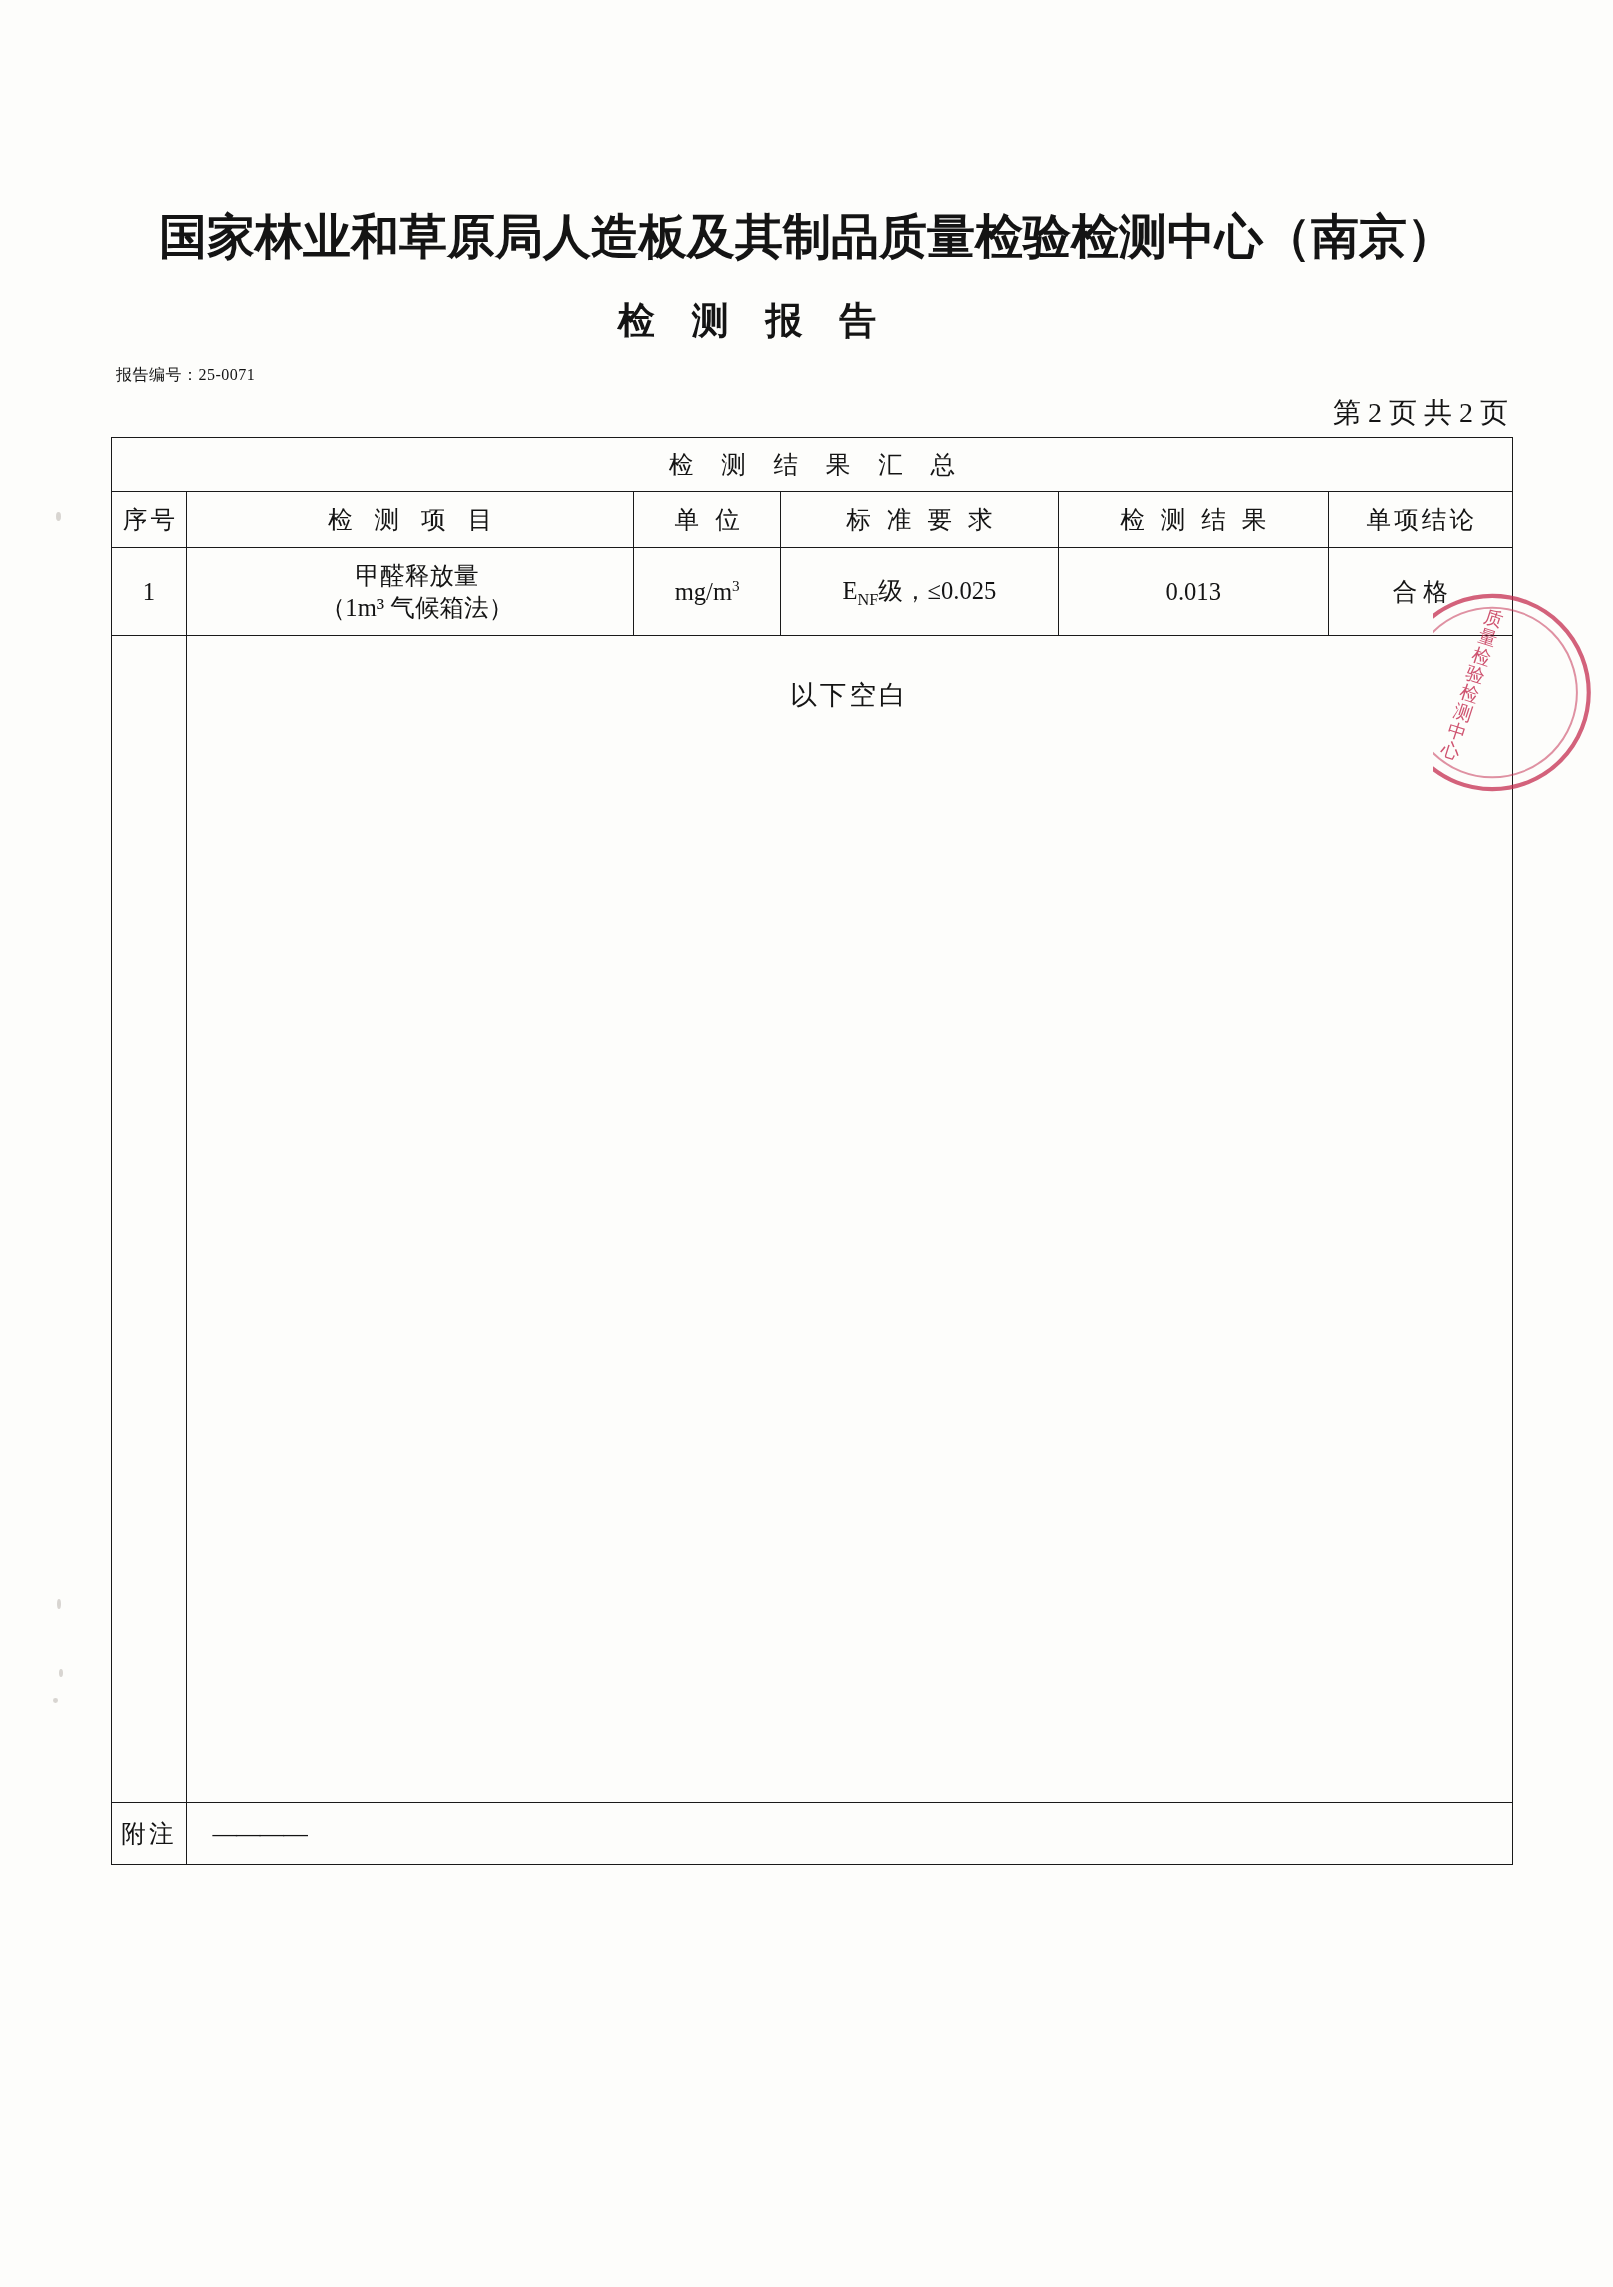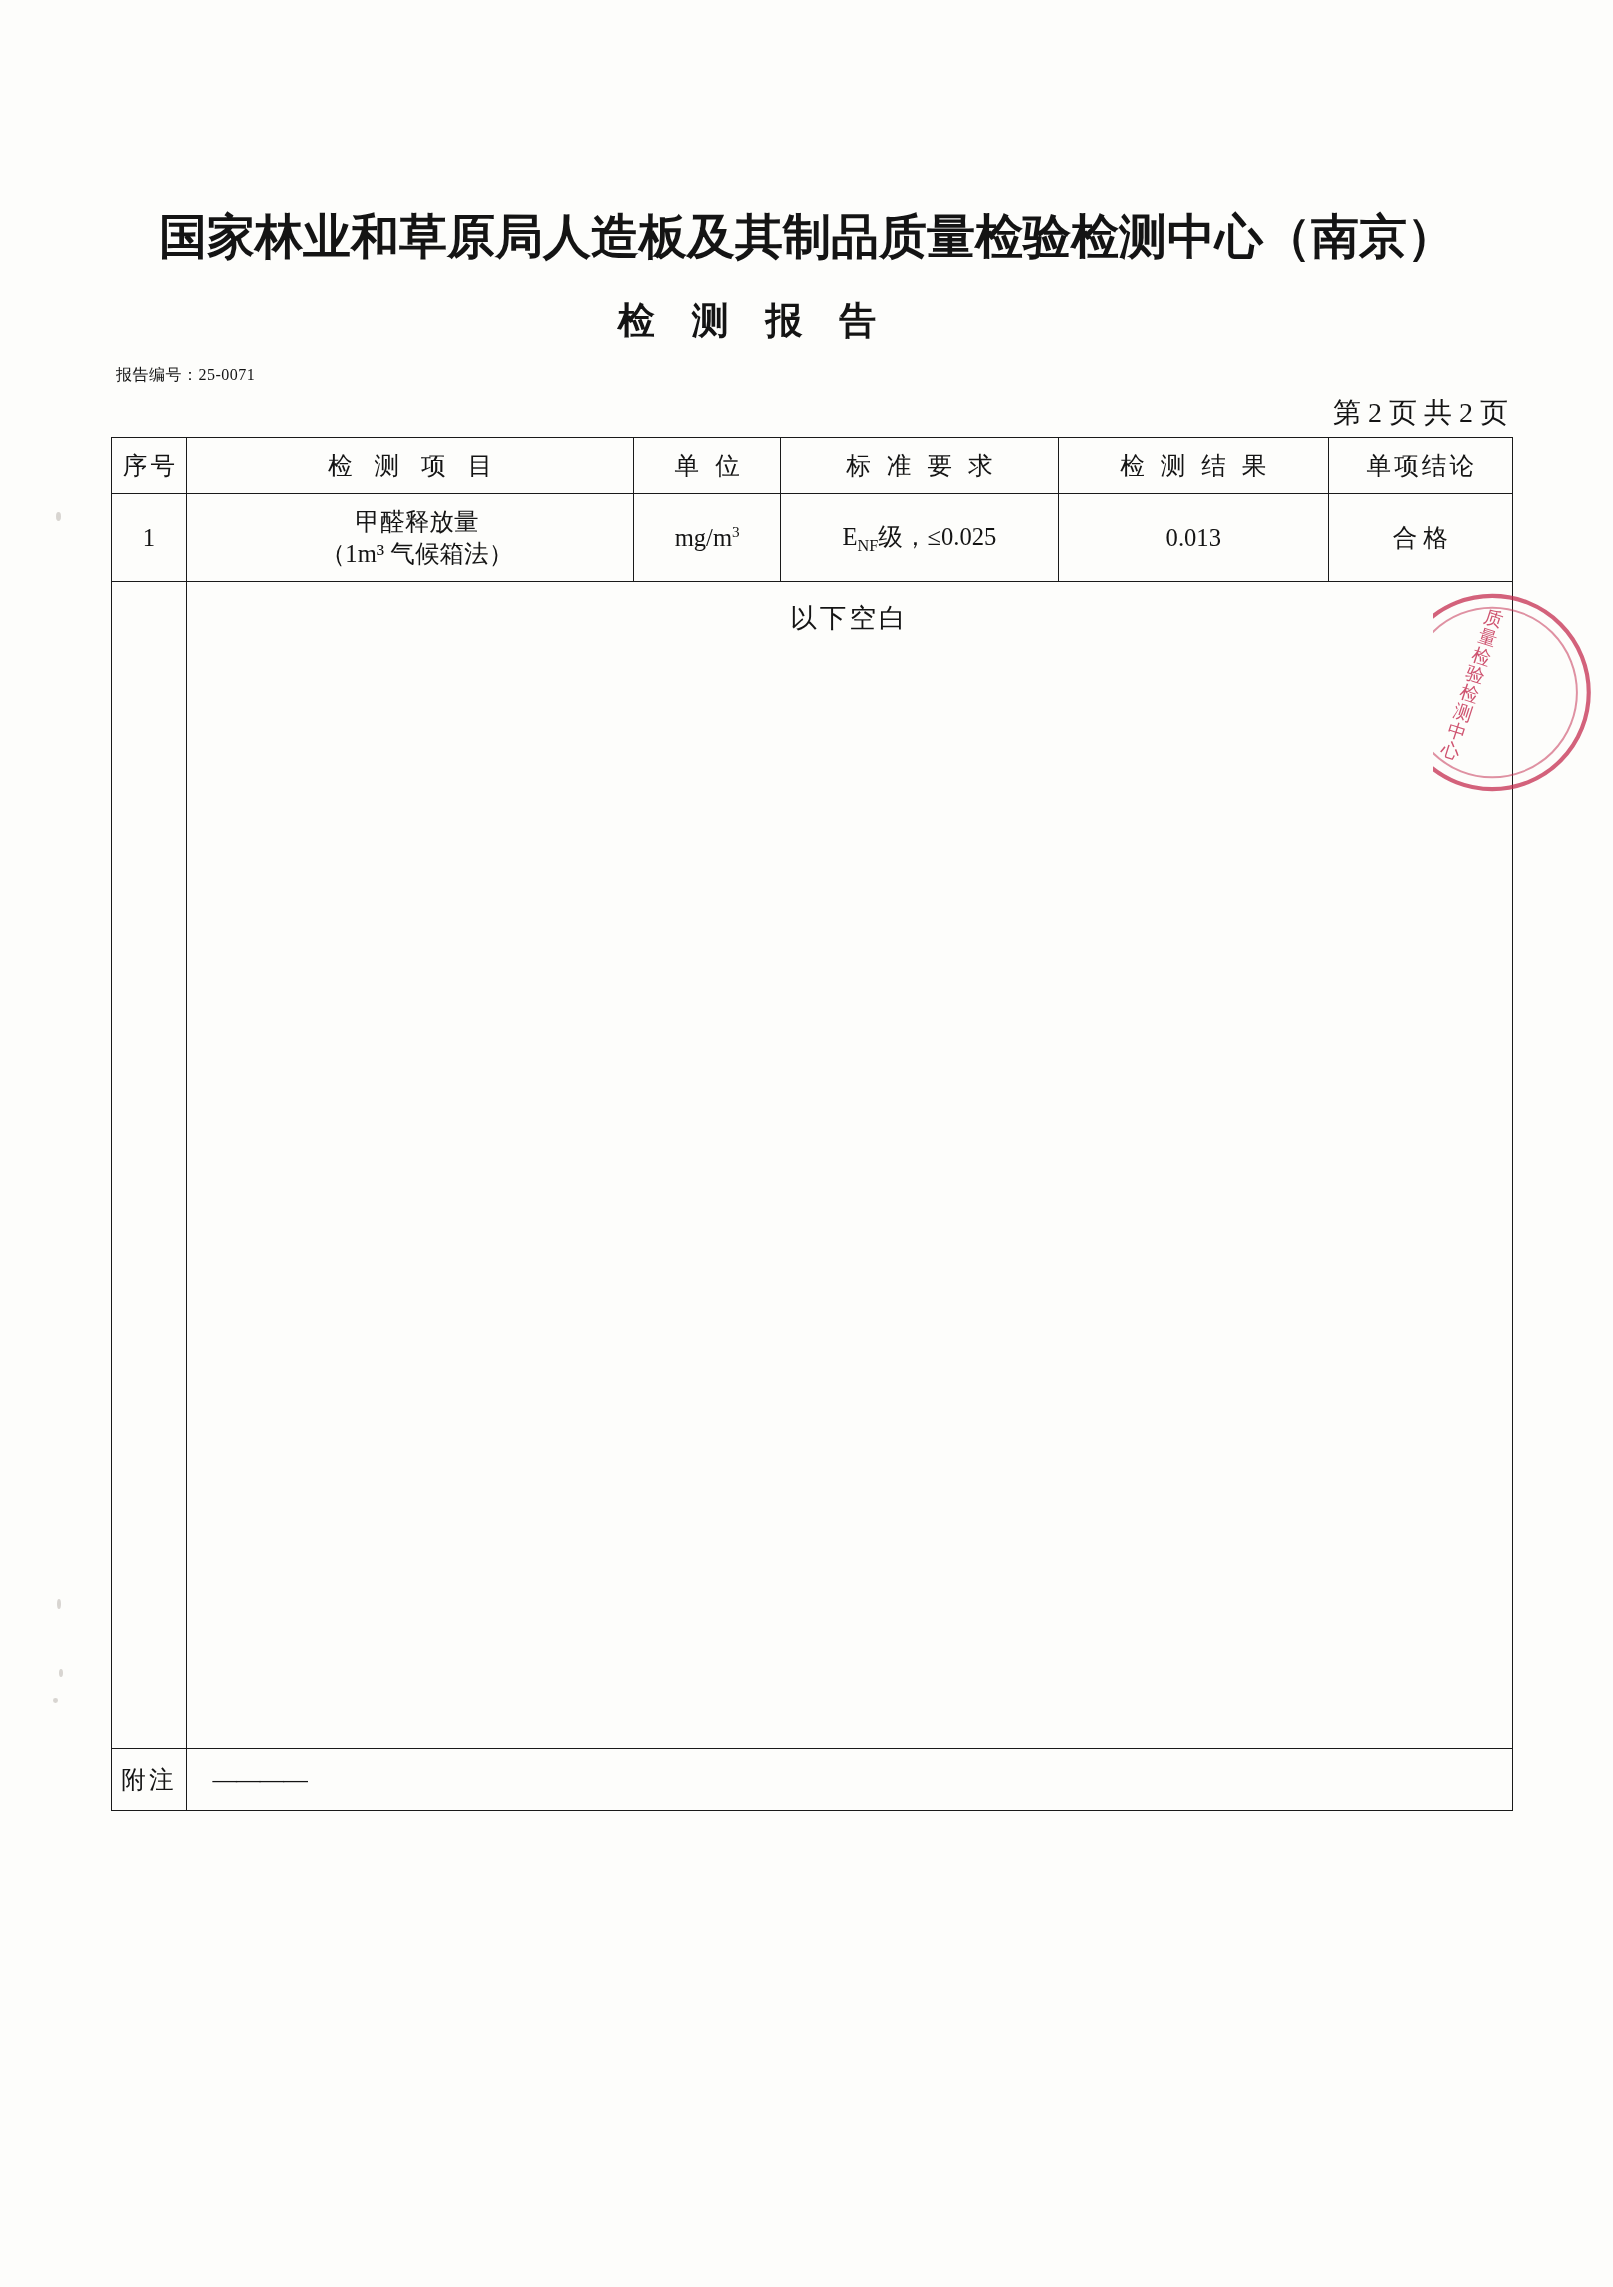--- a/index.html
+++ b/index.html
@@ -122,21 +122,21 @@
   .cell-item .l2 { display: block; }
 
   sup { font-size: 0.62em; vertical-align: super; }
   .sub-enf { font-size: 0.66em; vertical-align: sub; letter-spacing: 0; }
 
   .blank-cell {
     height: 1166px;
     vertical-align: top !important;
   }
   .blank-text {
-    margin-top: 18px;
+    margin-top: 41px;
     font-size: 26.6px;
     letter-spacing: 3px;
     text-align: center;
   }
 
   .row-note td { height: 61px; }
   .note-label { letter-spacing: 3px; }
   .note-value {
     text-align: left !important;
     padding-left: 25.6px !important;
@@ -195,20 +195,23 @@
   <table class="result">
     <colgroup>
       <col style="width:71px">
       <col style="width:425px">
       <col style="width:139px">
       <col style="width:264px">
       <col style="width:256px">
       <col style="width:175px">
     </colgroup>
     <tbody>
+      <tr class="row-banner">
+        <td colspan="6">检 测 结 果 汇 总</td>
+      </tr>
       <tr class="row-head">
         <td class="sp-sm">序号</td>
         <td class="sp-wide">检 测 项 目</td>
         <td class="sp-mid">单 位</td>
         <td class="sp-mid">标 准 要 求</td>
         <td class="sp-mid">检 测 结 果</td>
         <td class="sp-sm">单项结论</td>
       </tr>
       <tr class="row-data">
         <td>1</td>

